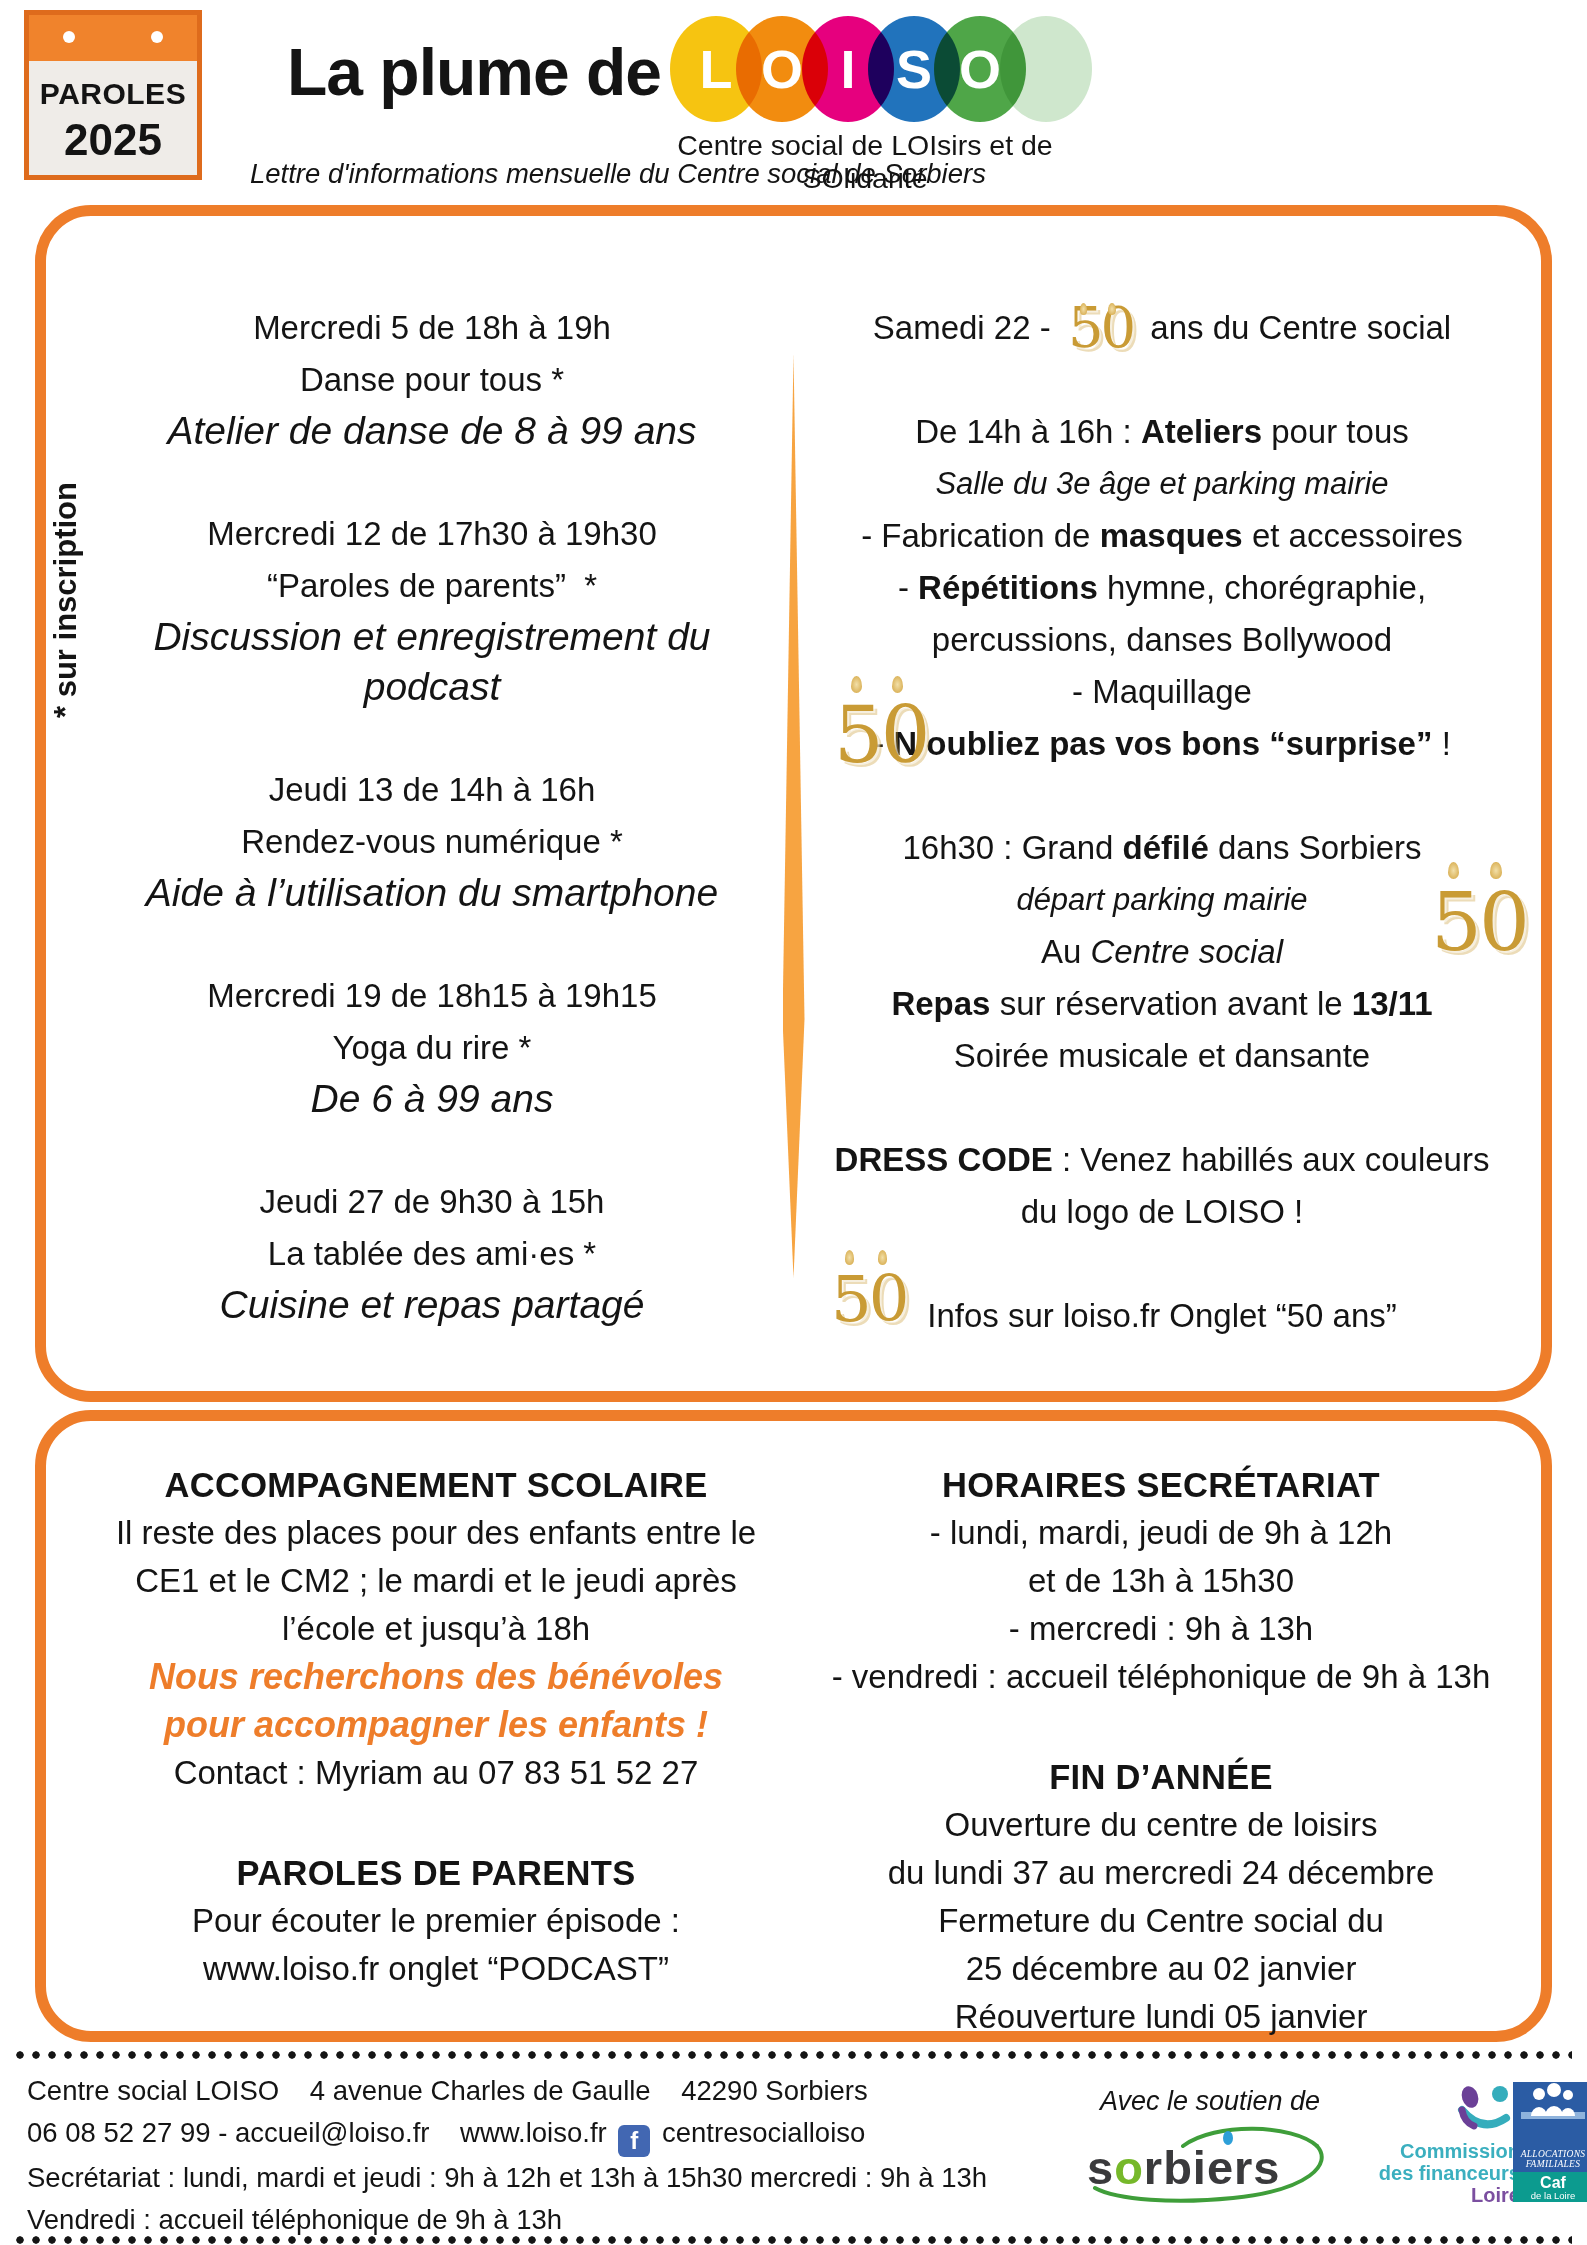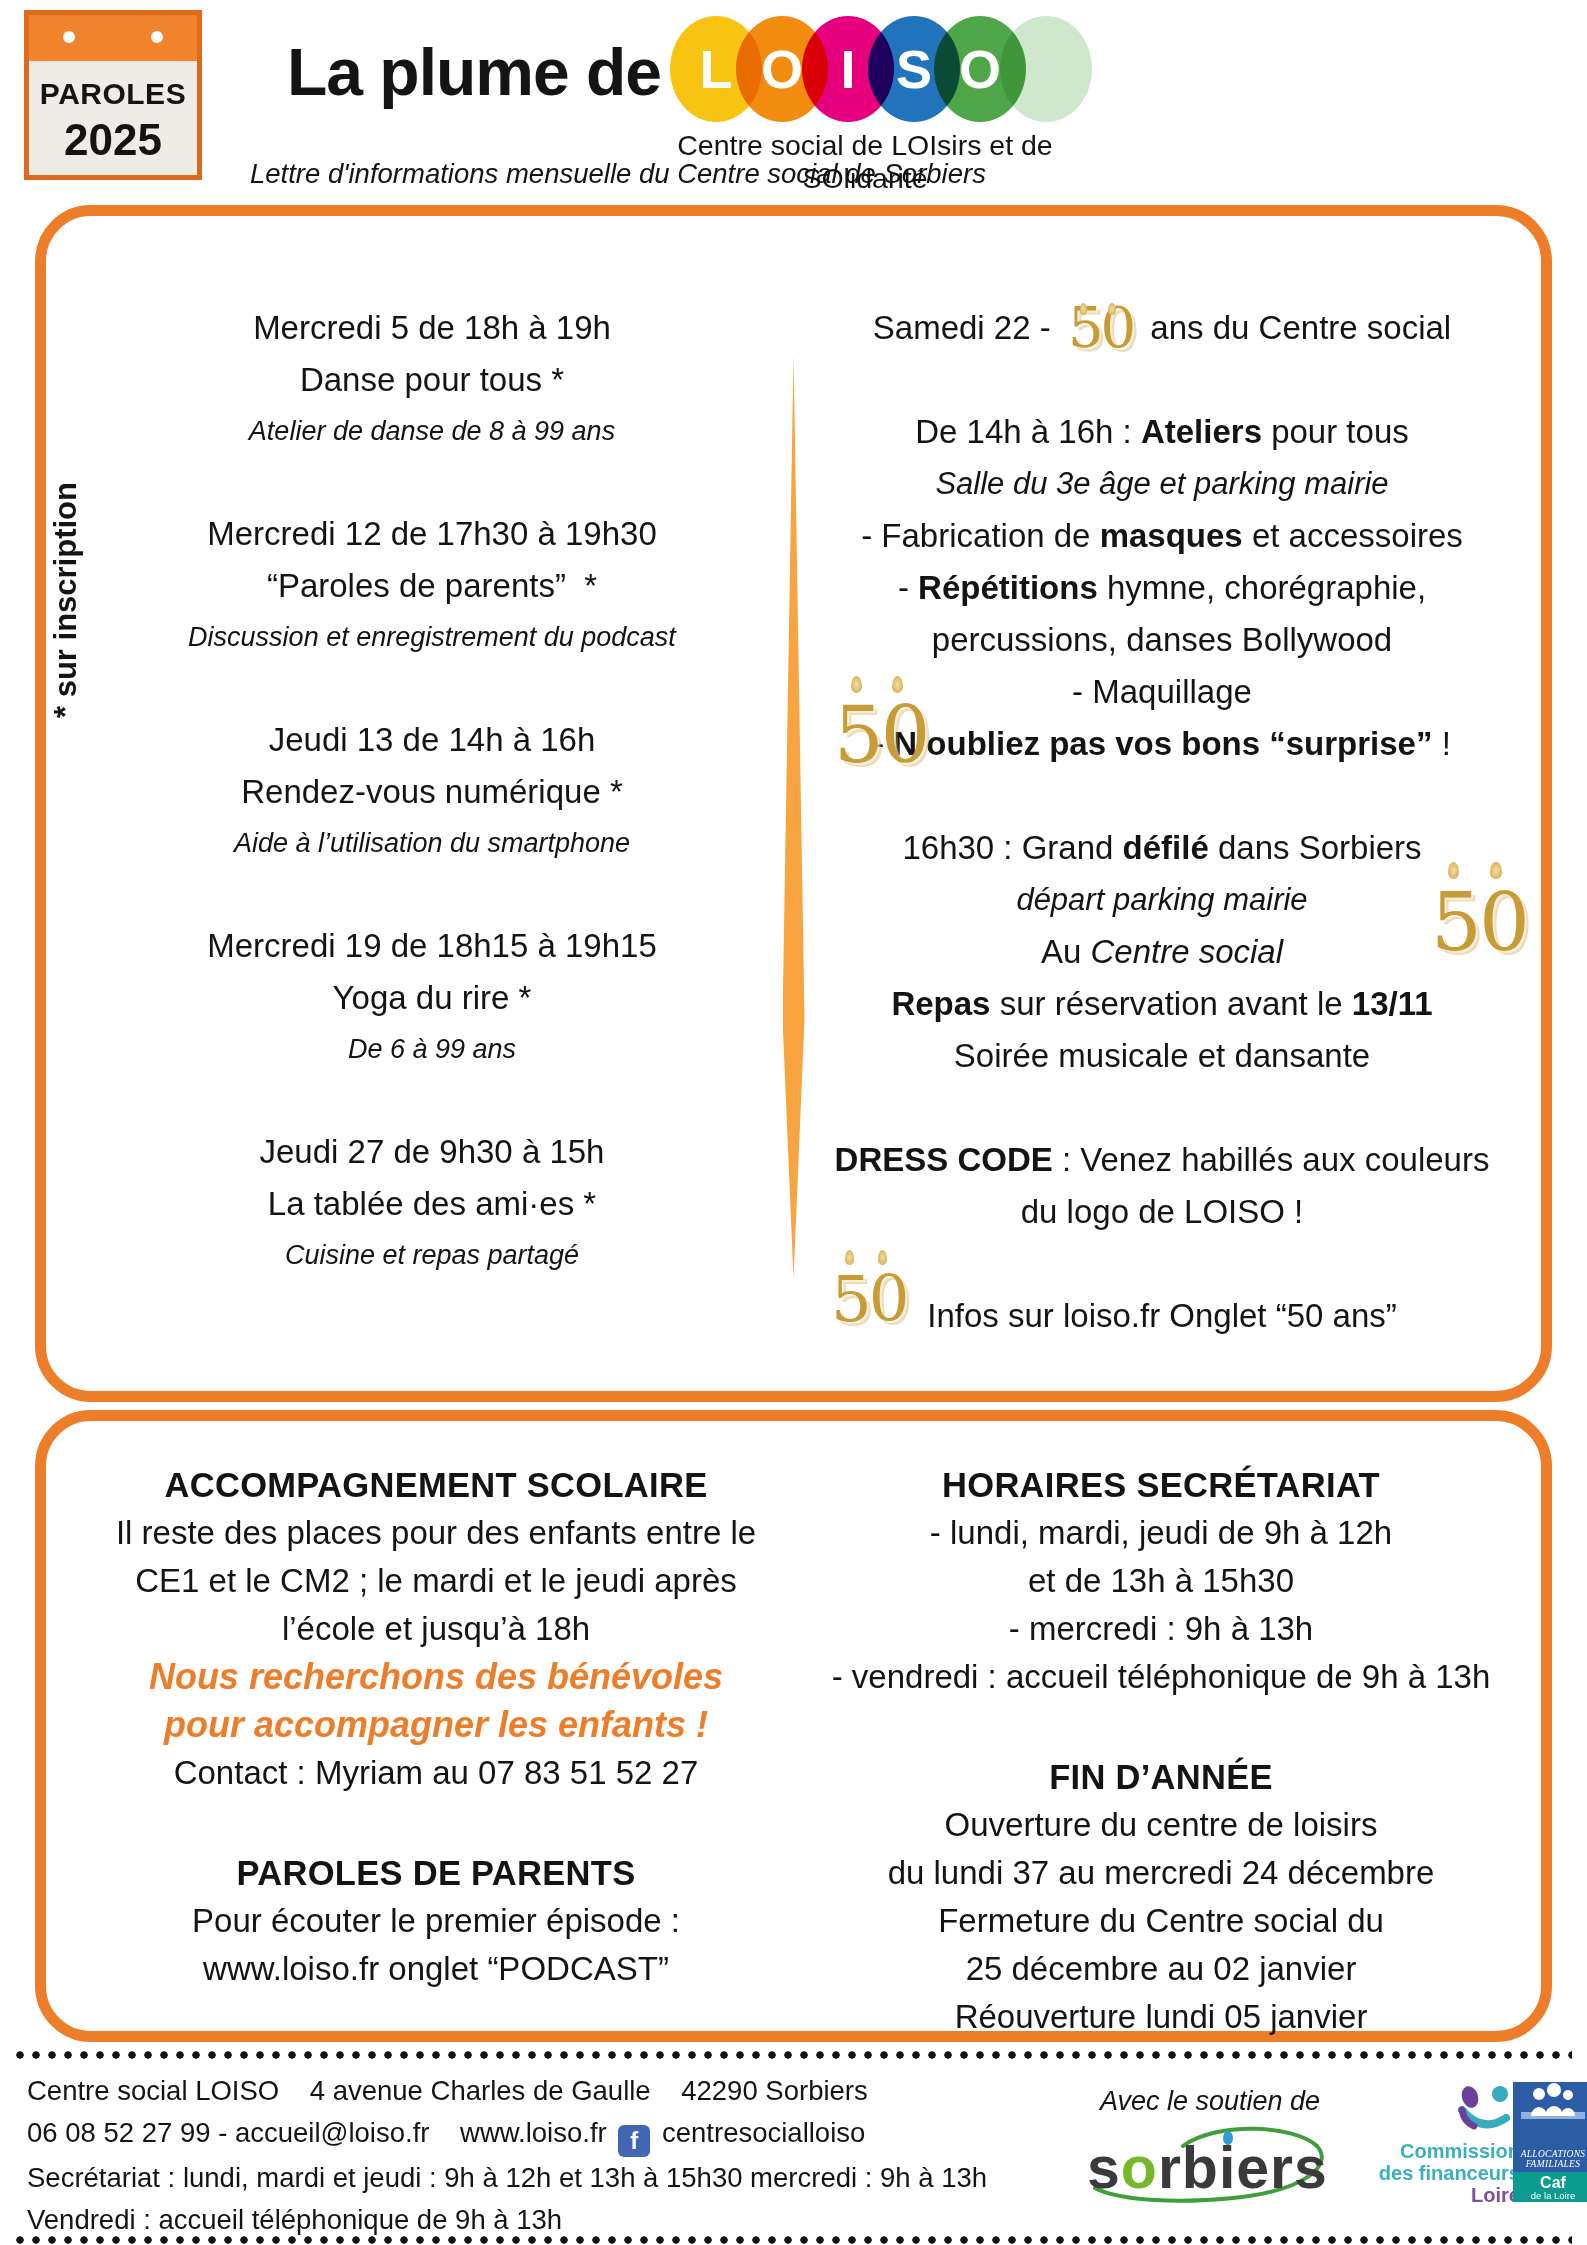--- a/index.html
+++ b/index.html
@@ -35,21 +35,21 @@
   .box2{top:1410px;height:632px;}
 
   .col{position:absolute;text-align:center;}
   .box1 .col-l{left:36px;top:86px;width:700px;}
   .box1 .col-r{left:758px;top:86px;width:716px;}
   .box2 .col-l{left:40px;top:40px;width:700px;}
   .box2 .col-r{left:748px;top:40px;width:734px;}
 
   .ln{font-size:33px;line-height:52px;white-space:pre-wrap;}
   .box2 .ln{line-height:48px;}
-  .d{font-size:27px;font-style:italic;line-height:50px;}
+  .d{font-size:39px;font-style:italic;line-height:50px;}
   .d2{font-size:31px;font-style:italic;}
   .hd{font-weight:bold;font-size:34.5px;letter-spacing:.3px;}
   .or{color:#EE7D2A;font-weight:bold;font-style:italic;font-size:36px;line-height:54px;}
   .sp{margin-top:52px;}
   .b{font-weight:bold;} .i{font-style:italic;}
 
   .divider{position:absolute;left:50%;top:138px;width:22px;height:924px;margin-left:-11px;
            background:#F7A441;clip-path:polygon(50% 0%,100% 72%,50% 100%,0% 72%);}
 
   .vnote{position:absolute;left:2px;top:502px;transform:rotate(-90deg);transform-origin:0 0;
@@ -76,21 +76,21 @@
   .ft-lines{position:absolute;left:12px;top:24px;}
   .ft-lines .ln{font-size:27.5px;line-height:42px;text-align:left;white-space:pre;}
   .ic.fb{display:inline-flex;width:32px;height:32px;border-radius:6px;background:#4267B2;color:#fff;
          align-items:center;justify-content:center;font-weight:bold;font-size:24px;vertical-align:-7px;margin:0 4px;}
 
   .support{position:absolute;left:1060px;top:40px;width:270px;text-align:center;
            font-style:italic;font-size:27px;}
   .sorbiers{position:absolute;left:1050px;top:70px;width:280px;height:104px;}
   .sorbiers svg{position:absolute;left:0;top:0;}
   .sorb-text{position:absolute;left:22px;top:26px;}
-  .sorb-text .ln{font-size:59px;font-weight:bold;color:#3A3A3C;letter-spacing:1px;line-height:52px;}
+  .sorb-text .ln{font-size:47px;font-weight:bold;color:#3A3A3C;letter-spacing:1px;line-height:52px;}
 
   .commission{position:absolute;left:1345px;top:38px;width:160px;text-align:right;}
   .commission .icon{margin-left:28px;}
   .commission .ln{font-size:20px;font-weight:bold;line-height:22px;}
 
   .caf{position:absolute;left:1498px;top:36px;width:80px;}
   .caf-top{height:90px;background:#2B5CA4;position:relative;text-align:center;color:#fff;}
   .caf-alloc{position:absolute;left:0;right:0;bottom:3px;font-family:"Liberation Serif",serif;
              font-style:italic;font-size:9.5px;line-height:10px;letter-spacing:.3px;}
   .caf-band{height:30px;background:#0C9B8F;color:#fff;text-align:center;line-height:1;}

